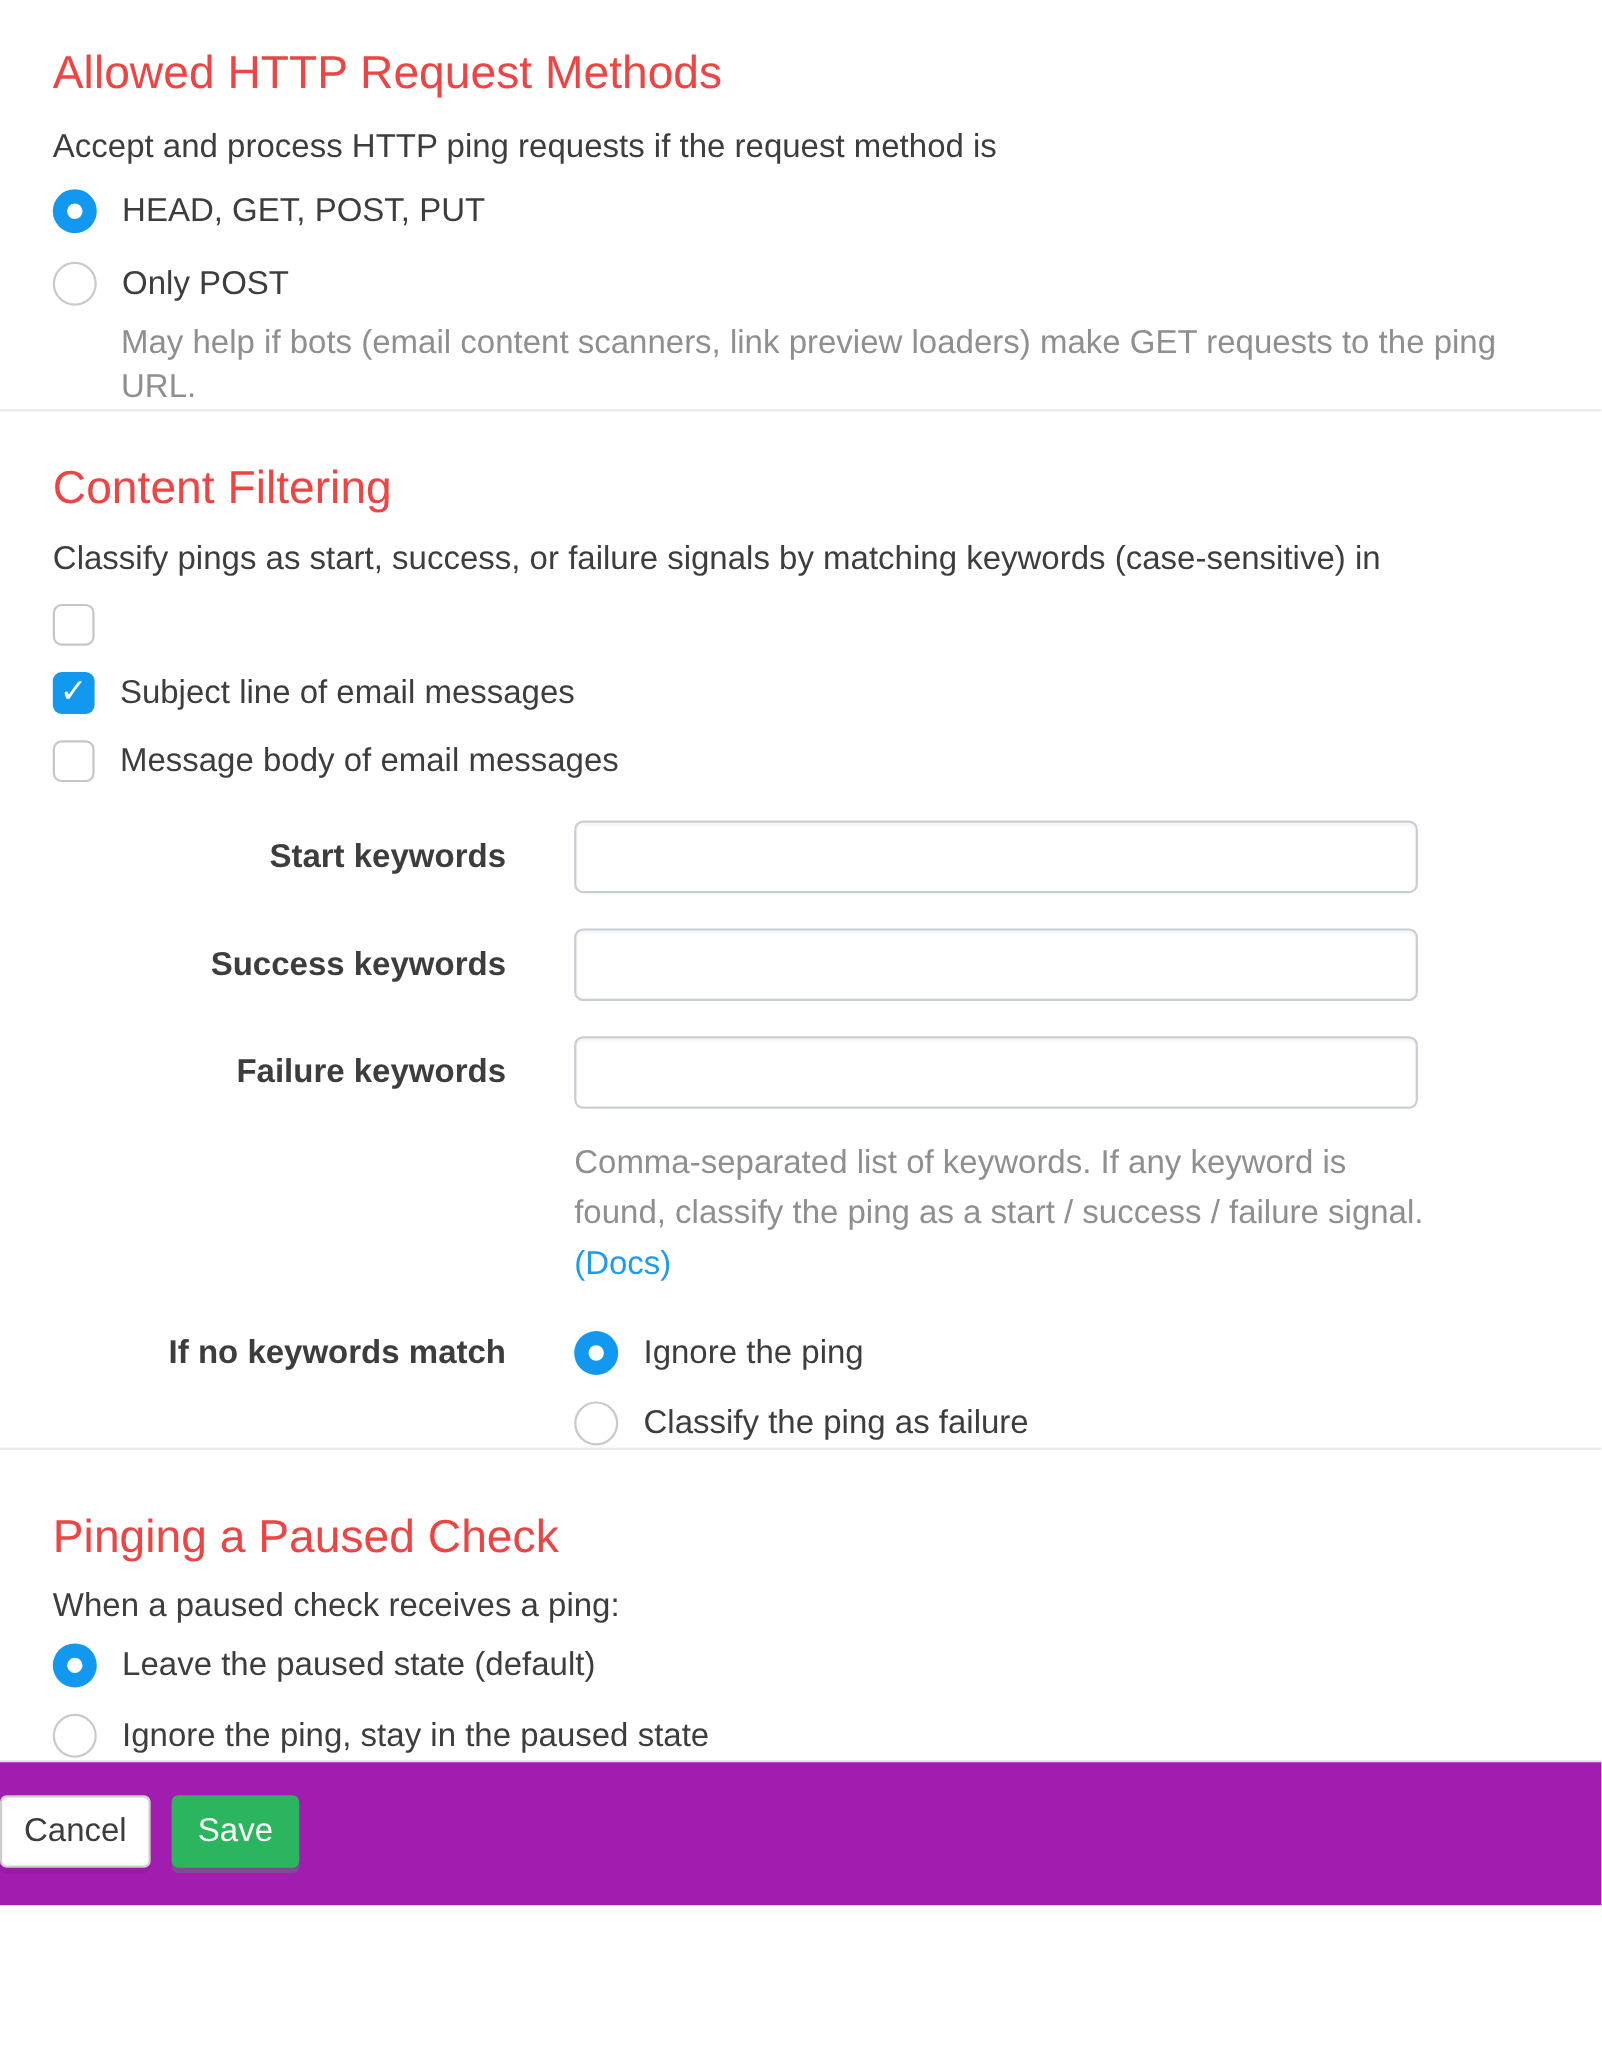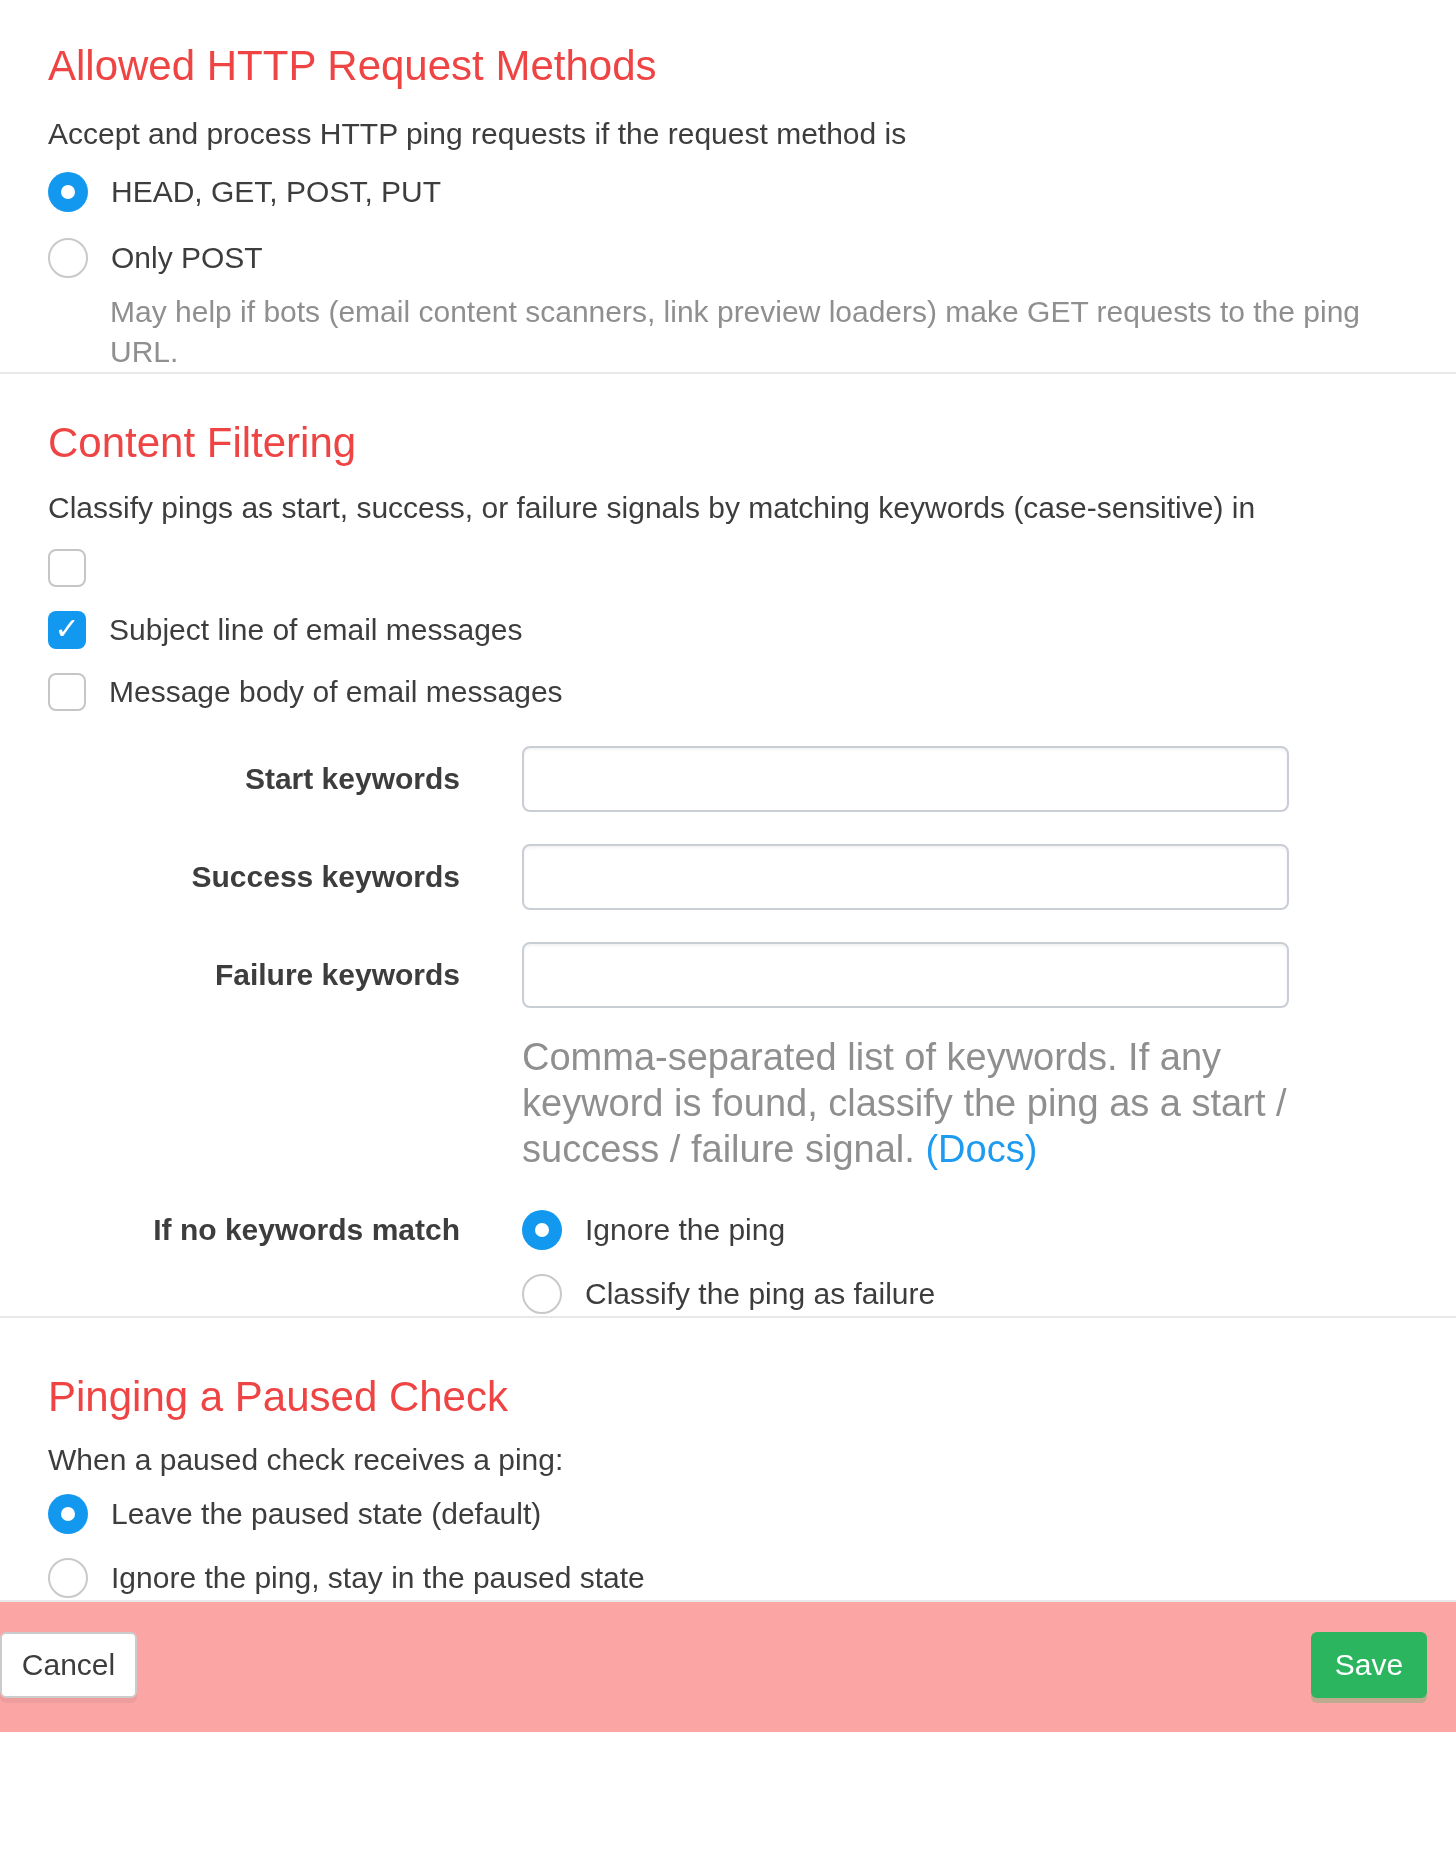--- a/index.html
+++ b/index.html
@@ -134,21 +134,21 @@
     box-shadow: inset 0 2px 3px rgba(0,0,0,0.05);
     font-size: 30px;
     padding: 0 16px;
     color: #3d3d3d;
     outline: none;
   }
 
   .kw-help {
     margin: 26px 0 0 474px;
     width: 780px;
-    font-size: 38px;
+    font-size: 30px;
     line-height: 46px;
     color: #8f8f8f;
   }
   .kw-help .docs-link { color: #1e9bf0; }
 
   .nm-row { margin-top: 36px; align-items: flex-start; }
   .nm-row .col-label { line-height: 44px; }
   .nm-options .opt-row + .opt-row { margin-top: 20px; }
 
   
@@ -159,24 +159,24 @@
   .sec3 .opt-row.r2 { margin-top: 20px; }
   .sec2 h2.sec-title { margin-top: 46px; }
   .sec3 h2.sec-title { margin-top: 56px; }
   .sec3 p.sec-desc { margin-top: 22px; }
 
   
   .footer {
     height: 130px;
     padding: 30px 29px 0 0;
     display: flex;
-    justify-content: space-between;
+    justify-content: flex-start;
     align-items: flex-start;
-    gap: 34px;
-    background: #fca5a5;
+    gap: 19px;
+    background: #a21caf;
   }
   .btn {
     height: 66px;
     border-radius: 6px;
     font-family: "Liberation Sans", "DejaVu Sans", sans-serif;
     font-size: 30px;
     display: flex;
     align-items: center;
     justify-content: center;
     cursor: pointer;

